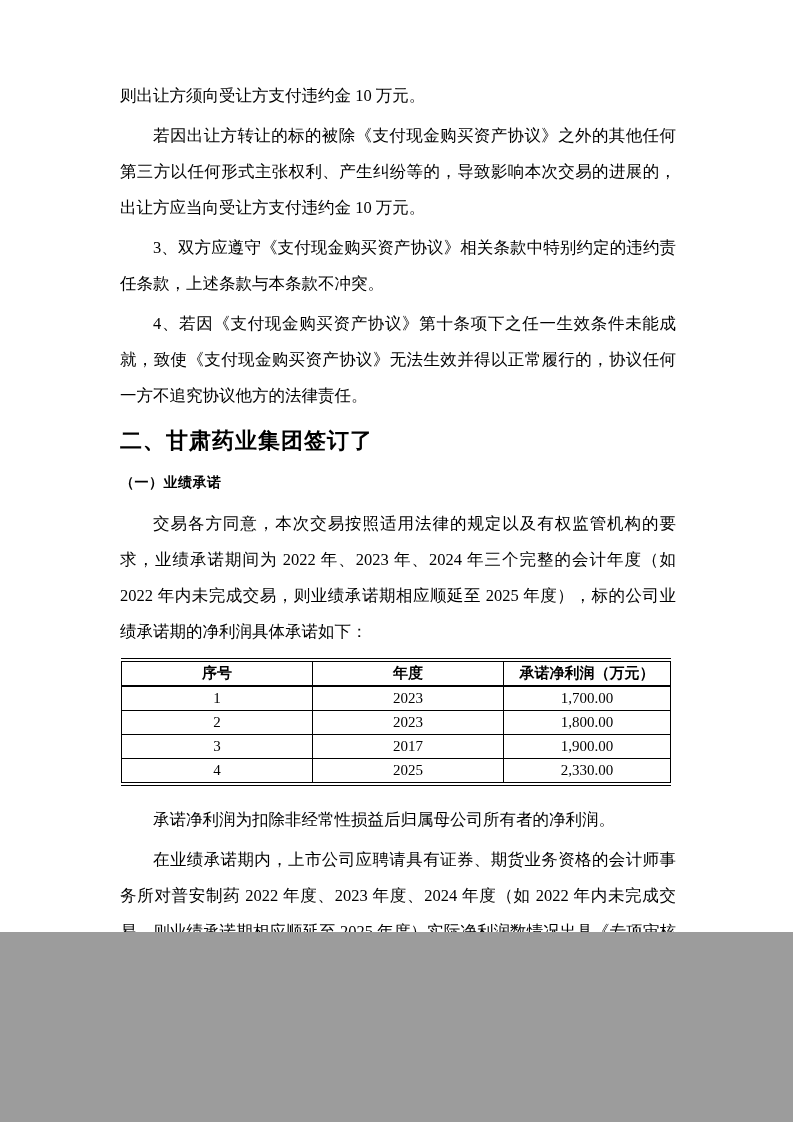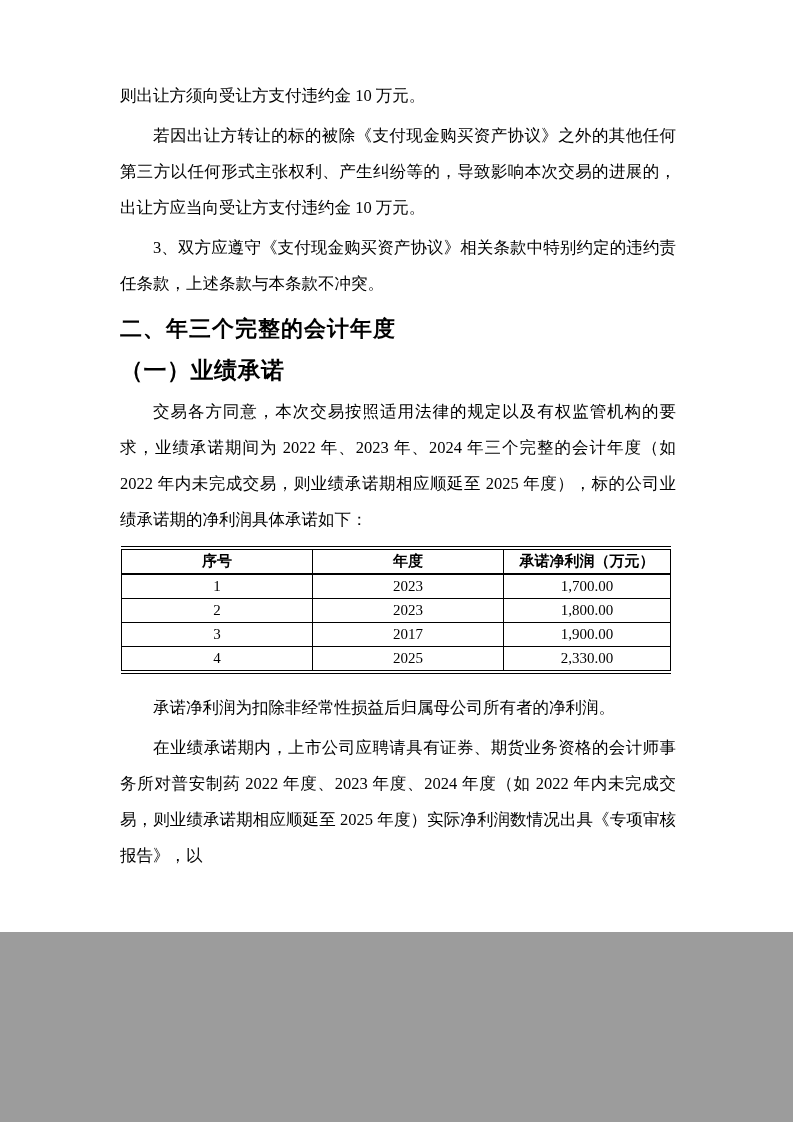--- a/index.html
+++ b/index.html
@@ -35,21 +35,21 @@
     font-weight: 700;
     font-size: 22px;
     line-height: 30px;
     margin: 12px 0 12px 0;
     text-indent: 0;
     letter-spacing: 1px;
   }
   .heading2 {
     font-family: "Liberation Sans", "DejaVu Sans", sans-serif;
     font-weight: 700;
-    font-size: 23px;
+    font-size: 14px;
     line-height: 28px;
     margin: 10px 0 10px 0;
     text-indent: 0;
     letter-spacing: 0.5px;
   }
   .table-wrap {
     width: 550px;
     margin: 8px 0 16px 1px;
     border-top: 4px double #000;
     border-bottom: 4px double #000;
@@ -96,22 +96,23 @@
 
 <div class="page">
   <div class="content">
 
     <p class="para noindent">则出让方须向受让方支付违约金 10 万元。</p>
 
     <p class="para">若因出让方转让的标的被除《支付现金购买资产协议》之外的其他任何第三方以任何形式主张权利、产生纠纷等的，导致影响本次交易的进展的，出让方应当向受让方支付违约金 10 万元。</p>
 
     <p class="para">3、双方应遵守《支付现金购买资产协议》相关条款中特别约定的违约责任条款，上述条款与本条款不冲突。</p>
 
+    <p class="para">4、若因《支付现金购买资产协议》第十条项下之任一生效条件未能成就，致使《支付现金购买资产协议》无法生效并得以正常履行的，协议任何一方不追究协议他方的法律责任。</p>
 
-    <div class="heading1">二、年三个完整的会计年度</div>
+    <div class="heading1">二、甘肃药业集团签订了</div>
 
 
     <div class="heading2">（一）业绩承诺</div>
 
     <p class="para">交易各方同意，本次交易按照适用法律的规定以及有权监管机构的要求，业绩承诺期间为 2022 年、2023 年、2024 年三个完整的会计年度（如 2022 年内未完成交易，则业绩承诺期相应顺延至 2025 年度），标的公司业绩承诺期的净利润具体承诺如下：</p>
 
     <div class="table-wrap">
       <table class="commitment">
         <colgroup>
           <col class="col-seq">

